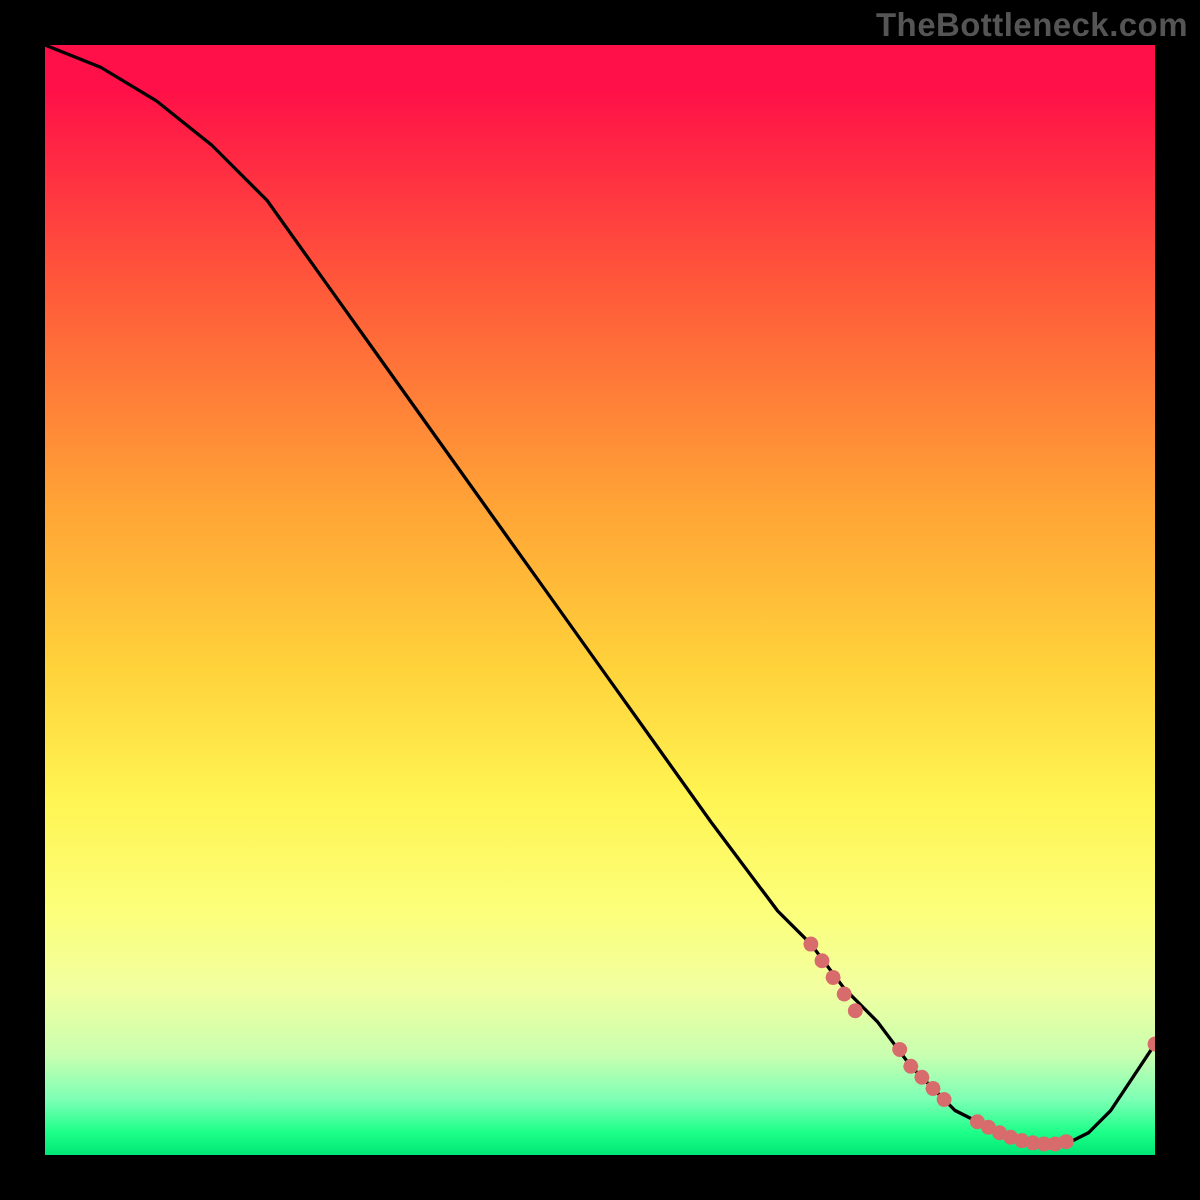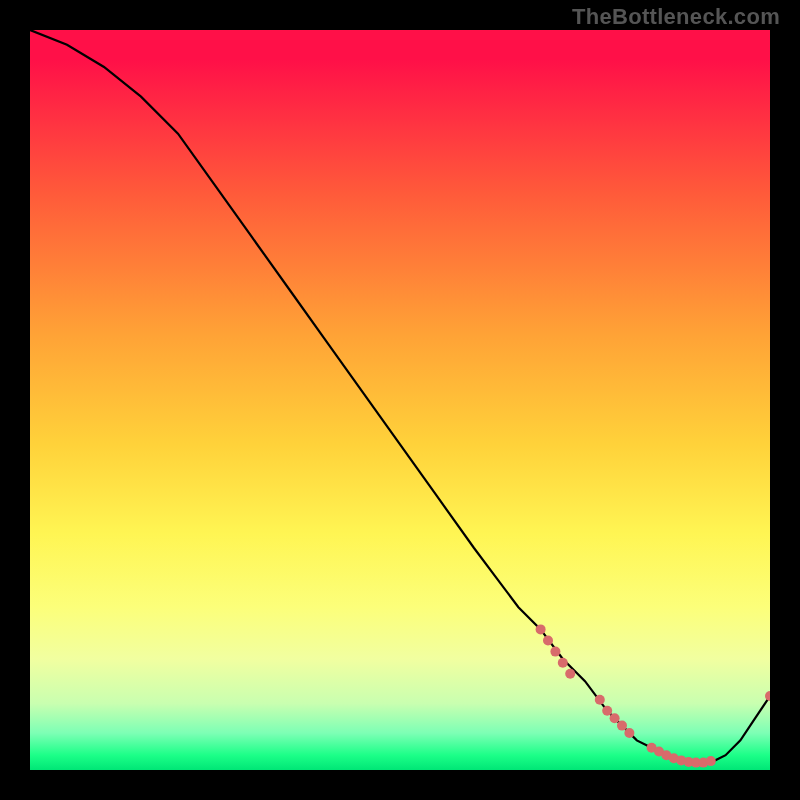--- a/index.html
+++ b/index.html
@@ -11,21 +11,21 @@
     font-family: Arial, Helvetica, sans-serif;
     overflow: hidden;
   }
   .canvas {
     position: relative;
     width: 800px;
     height: 800px;
   }
   .watermark {
     position: absolute;
-    right: 20px;
+    right: 8px;
     top: 4px;
     color: #555;
     font-size: 22px;
     font-weight: 600;
     letter-spacing: 0.3px;
     user-select: none;
   }
   .plot-frame {
     position: absolute;
     left: 30px;

